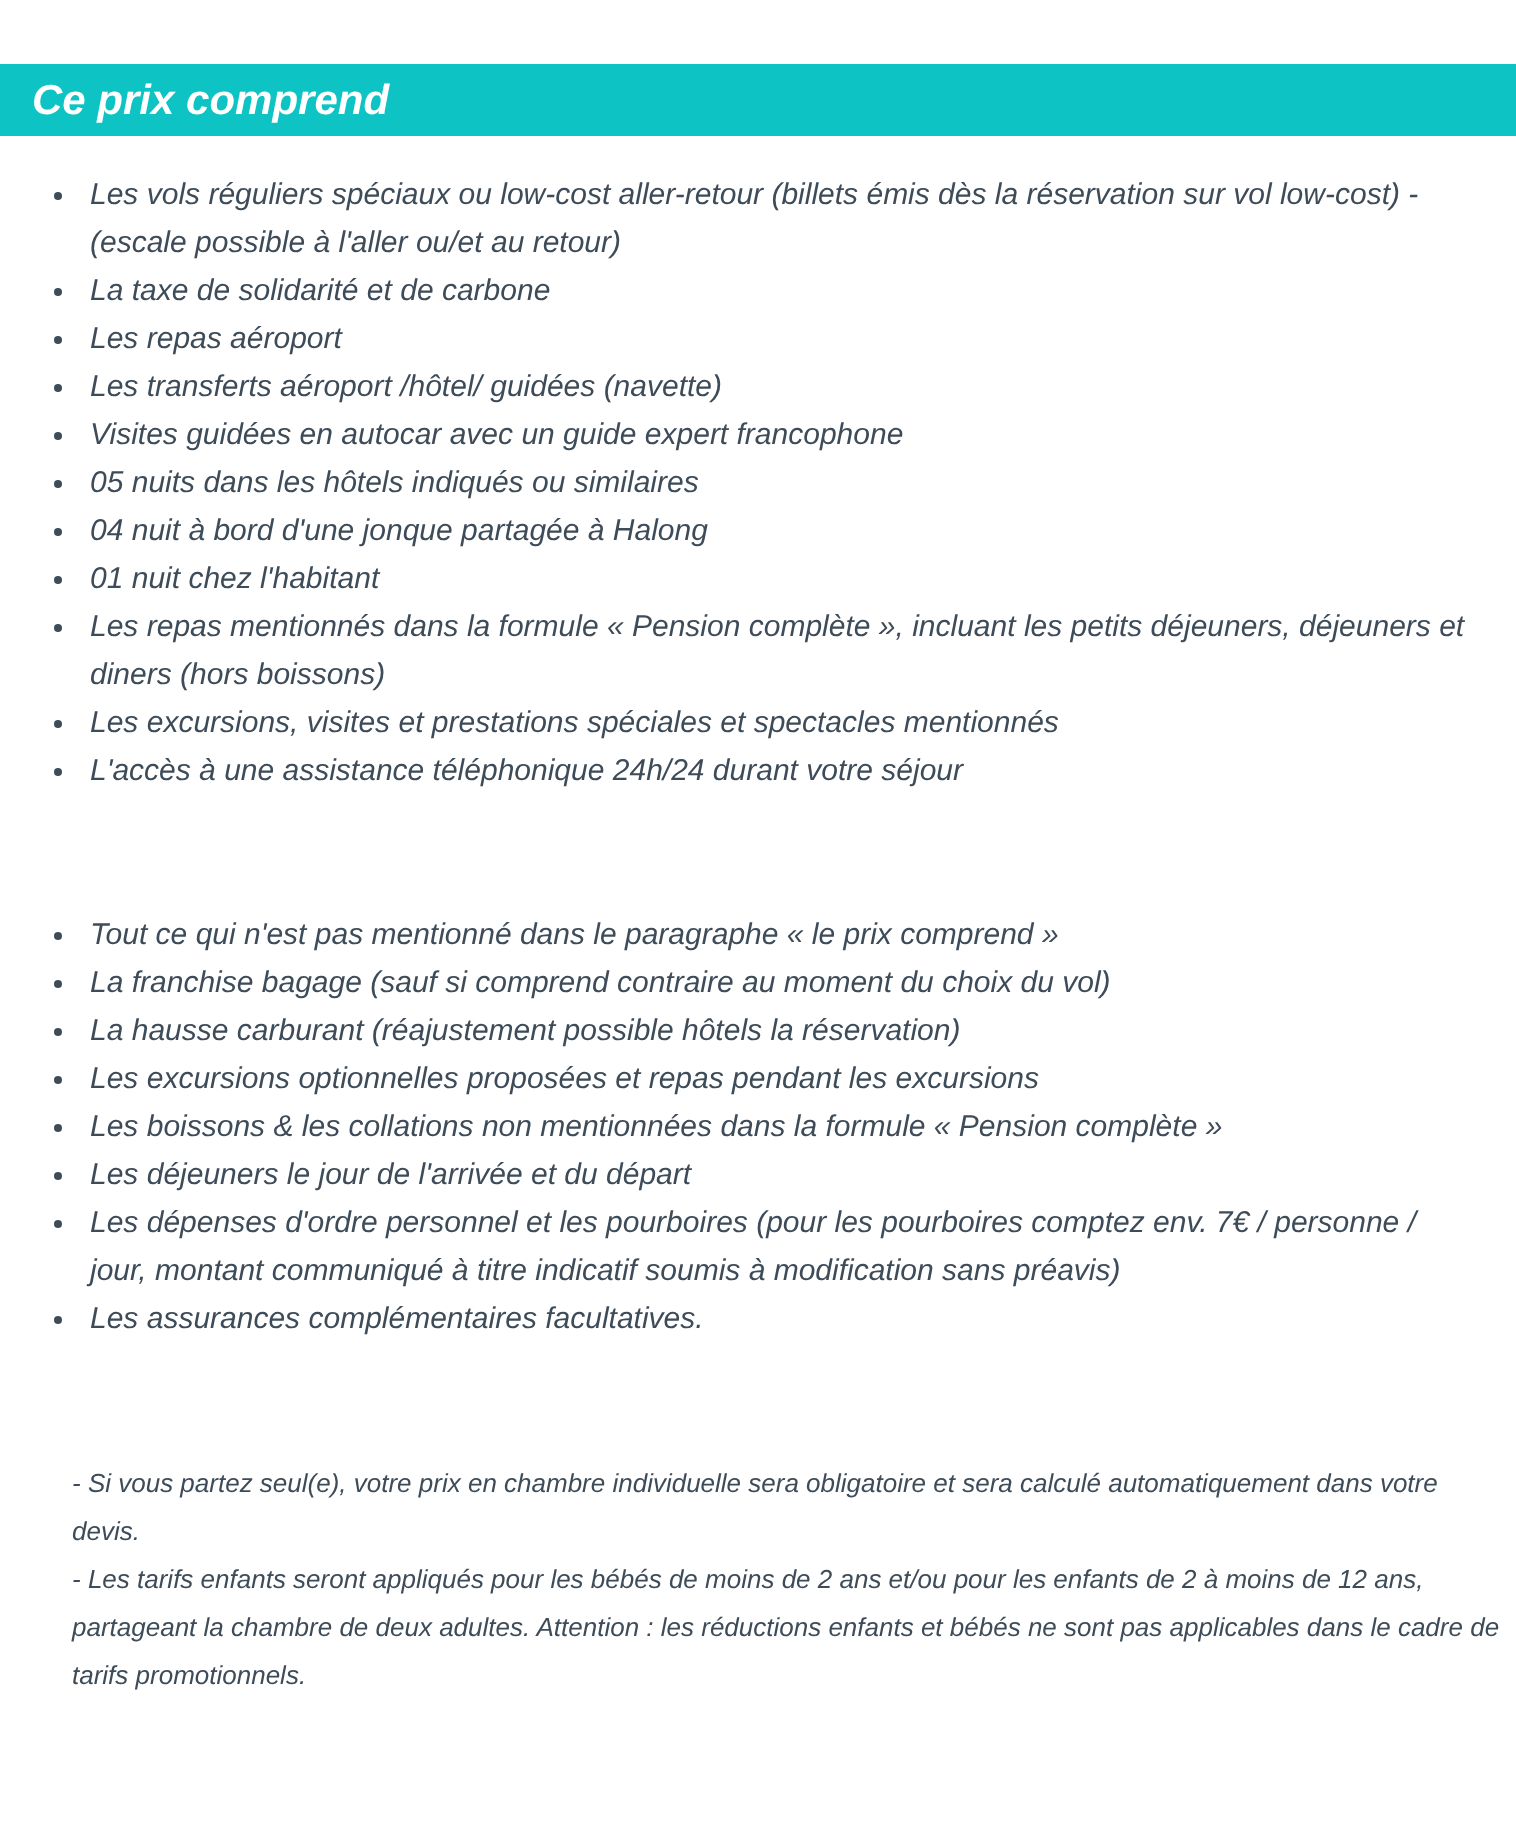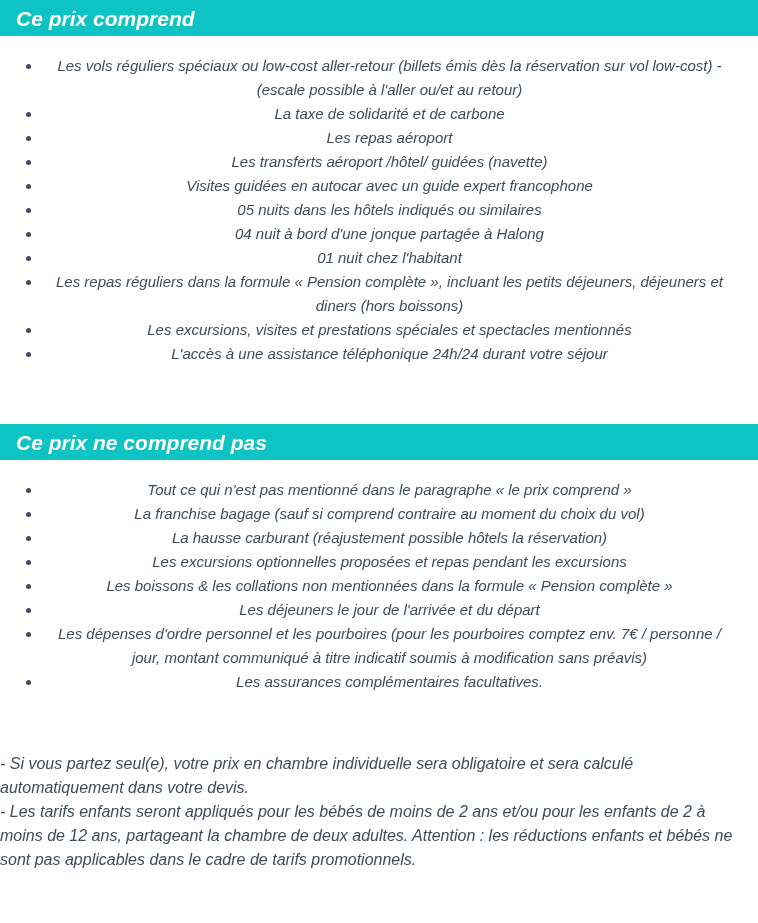--- a/index.html
+++ b/index.html
@@ -24,72 +24,72 @@
 
   .section-header {
     background: var(--header-bg);
     color: var(--header-text);
     font-size: 21px;
     font-weight: bold;
     font-style: italic;
     line-height: 23px;
     padding: 7px 16px 6px 16px;
     width: 100%;
+    margin-top: 32px;
   }
 
   .price-section { margin-bottom: 58px; }
   .price-section:last-child { margin-bottom: 0; }
 
   .item-list {
     list-style: disc;
     padding: 0 24px 0 42px;
     margin-top: 18px;
-    text-align: center;
   }
 
   .item-list li {
     font-size: 15px;
     line-height: 24px;
     padding-left: 3px;
   }
 
   .info-paragraphs {
     margin-top: 18px;
     padding-right: 6px;
   }
 
   .info-paragraphs p {
-    font-size: 16px;
+    font-size: 13px;
     line-height: 24px;
+    padding-left: 36px;
   }
 </style>
 </head>
 <body>
 
 <div class="page">
 
   <section class="price-section">
     <h2 class="section-header">Ce prix comprend</h2>
     <ul class="item-list">
       <li>Les vols réguliers spéciaux ou low-cost aller-retour (billets émis dès la réservation sur vol low-cost) - (escale possible à l'aller ou/et au retour)</li>
       <li>La taxe de solidarité et de carbone</li>
       <li>Les repas aéroport</li>
       <li>Les transferts aéroport /hôtel/ guidées (navette)</li>
       <li>Visites guidées en autocar avec un guide expert francophone</li>
       <li>05 nuits dans les hôtels indiqués ou similaires</li>
       <li>04 nuit à bord d'une jonque partagée à Halong</li>
       <li>01 nuit chez l'habitant</li>
-      <li>Les repas réguliers dans la formule « Pension complète », incluant les petits déjeuners, déjeuners et diners (hors boissons)</li>
+      <li>Les repas mentionnés dans la formule « Pension complète », incluant les petits déjeuners, déjeuners et diners (hors boissons)</li>
       <li>Les excursions, visites et prestations spéciales et spectacles mentionnés</li>
       <li>L'accès à une assistance téléphonique 24h/24 durant votre séjour</li>
     </ul>
   </section>
 
   <section class="price-section">
-    <h2 class="section-header">Ce prix ne comprend pas</h2>
     <ul class="item-list">
       <li>Tout ce qui n'est pas mentionné dans le paragraphe « le prix comprend »</li>
       <li>La franchise bagage (sauf si comprend contraire au moment du choix du vol)</li>
       <li>La hausse carburant (réajustement possible hôtels la réservation)</li>
       <li>Les excursions optionnelles proposées et repas pendant les excursions</li>
       <li>Les boissons &amp; les collations non mentionnées dans la formule « Pension complète »</li>
       <li>Les déjeuners le jour de l'arrivée et du départ</li>
       <li>Les dépenses d'ordre personnel et les pourboires (pour les pourboires comptez env. 7€ / personne / jour, montant communiqué à titre indicatif soumis à modification sans préavis)</li>
       <li>Les assurances complémentaires facultatives.</li>
     </ul>

